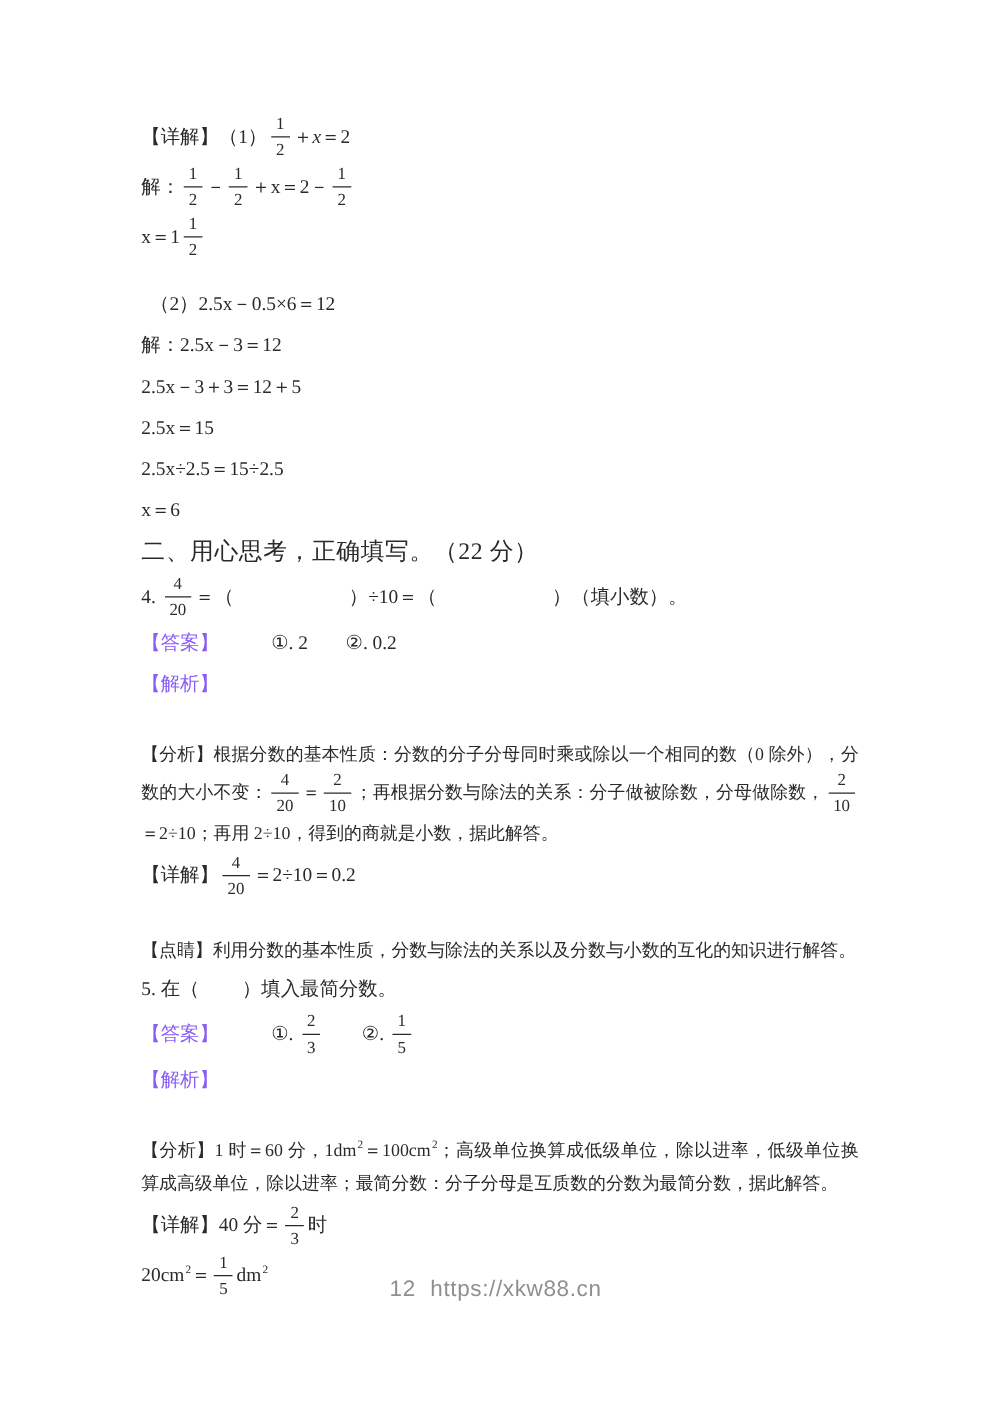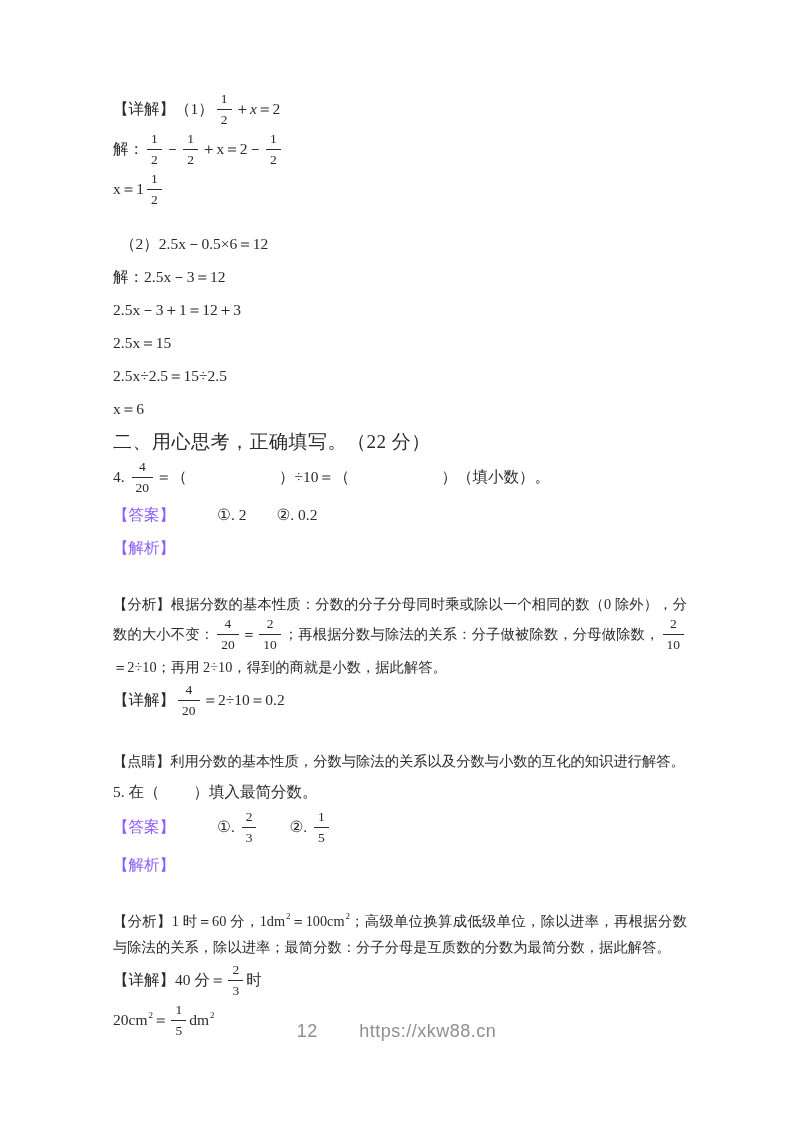--- a/index.html
+++ b/index.html
@@ -48,47 +48,47 @@
   .frac .fd{display:block;border-top:1px solid #2a2a2a;padding:3px 4px 1px 4px;}
   .footer{
     position:absolute;
     left:0;right:0;bottom:28px;
     text-align:center;
     font-family:"Liberation Sans","DejaVu Sans",sans-serif;
     font-size:18px;
     color:#8f8f8f;
     letter-spacing:0.5px;
   }
-  .footer span{margin:0 18px;text-align:center;}
+  .footer span{margin:0 3px;text-align:center;}
 </style>
 </head>
 <body>
 
 <div class="page">
   <main class="content">
       <div class="line fl"><span class="tx">【详解】</span><span class="tx">（1）</span><span class="frac"><span class="fn">1</span><span class="fd">2</span></span><span class="tx">＋</span><span class="it">x</span><span class="tx">＝2</span></div>
       <div class="line fl"><span class="tx">解：</span><span class="frac"><span class="fn">1</span><span class="fd">2</span></span><span class="tx">－</span><span class="frac"><span class="fn">1</span><span class="fd">2</span></span><span class="tx">＋x＝2－</span><span class="frac"><span class="fn">1</span><span class="fd">2</span></span></div>
       <div class="line fl"><span class="tx">x＝1</span><span class="frac"><span class="fn">1</span><span class="fd">2</span></span></div>
       <div class="line ind"><span class="tx">（2）2.5x－0.5×6＝12</span></div>
       <div class="line"><span class="tx">解：2.5x－3＝12</span></div>
-      <div class="line"><span class="tx">2.5x－3＋1＝12＋3</span></div>
+      <div class="line"><span class="tx">2.5x－3＋3＝12＋5</span></div>
       <div class="line"><span class="tx">2.5x＝15</span></div>
       <div class="line"><span class="tx">2.5x÷2.5＝15÷2.5</span></div>
       <div class="line"><span class="tx">x＝6</span></div>
       <div class="line bold"><span class="tx">二、用心思考，正确填写。（22 分）</span></div>
       <div class="line fl"><span class="tx">4. </span><span class="frac"><span class="fn">4</span><span class="fd">20</span></span><span class="tx">＝（</span><span class="gap" style="width: 92px;"></span><span class="tx">）÷10＝（</span><span class="gap" style="width: 92px;"></span><span class="tx">）（填小数）。</span></div>
       <div class="line"><span class="blue">【答案】</span><span class="gap" style="width: 42px;"></span><span class="tx">①. 2</span><span class="gap" style="width: 30px;"></span><span class="tx">②. 0.2</span></div>
       <div class="line"><span class="blue">【解析】</span></div>
       <div class="line para"><span class="tx">【分析】</span><span class="tx">根据分数的基本性质：分数的分子分母同时乘或除以一个相同的数（0 除外），分数的大小不变：</span><span class="frac"><span class="fn">4</span><span class="fd">20</span></span><span class="tx">＝</span><span class="frac"><span class="fn">2</span><span class="fd">10</span></span><span class="tx">；再根据分数与除法的关系：分子做被除数，分母做除数，</span><span class="frac"><span class="fn">2</span><span class="fd">10</span></span><span class="tx">＝2÷10；再用 2÷10，得到的商就是小数，据此解答。</span></div>
       <div class="line fl"><span class="tx">【详解】</span><span class="frac"><span class="fn">4</span><span class="fd">20</span></span><span class="tx">＝2÷10＝0.2</span></div>
       <div class="line para"><span class="tx">【点睛】</span><span class="tx">利用分数的基本性质，分数与除法的关系以及分数与小数的互化的知识进行解答。</span></div>
       <div class="line"><span class="tx">5. 在（</span><span class="gap" style="width: 34px;"></span><span class="tx">）填入最简分数。</span></div>
       <div class="line fl"><span class="blue">【答案】</span><span class="gap" style="width: 42px;"></span><span class="tx">①. </span><span class="frac"><span class="fn">2</span><span class="fd">3</span></span><span class="gap" style="width: 30px;"></span><span class="tx">②. </span><span class="frac"><span class="fn">1</span><span class="fd">5</span></span></div>
       <div class="line"><span class="blue">【解析】</span></div>
-      <div class="line para"><span class="tx">【分析】</span><span class="tx">1 时＝60 分，1dm</span><sup class="sp">2</sup><span class="tx">＝100cm</span><sup class="sp">2</sup><span class="tx">；高级单位换算成低级单位，除以进率，再根据分数与除法的关系，除以进率；最简分数：分子分母是互质数的分数为最简分数，据此解答。</span></div>
+      <div class="line para"><span class="tx">【分析】</span><span class="tx">1 时＝60 分，1dm</span><sup class="sp">2</sup><span class="tx">＝100cm</span><sup class="sp">2</sup><span class="tx">；高级单位换算成低级单位，除以进率，低级单位换算成高级单位，除以进率；最简分数：分子分母是互质数的分数为最简分数，据此解答。</span></div>
       <div class="line fl"><span class="tx">【详解】</span><span class="tx">40 分＝</span><span class="frac"><span class="fn">2</span><span class="fd">3</span></span><span class="tx">时</span></div>
       <div class="line fl"><span class="tx">20cm</span><sup class="sp">2</sup><span class="tx">＝</span><span class="frac"><span class="fn">1</span><span class="fd">5</span></span><span class="tx">dm</span><sup class="sp">2</sup></div>
     </main>
   <div class="footer">
     <span>12</span>
     <span>https://xkw88.cn</span>
   </div>
 </div>
 
 </body></html>

